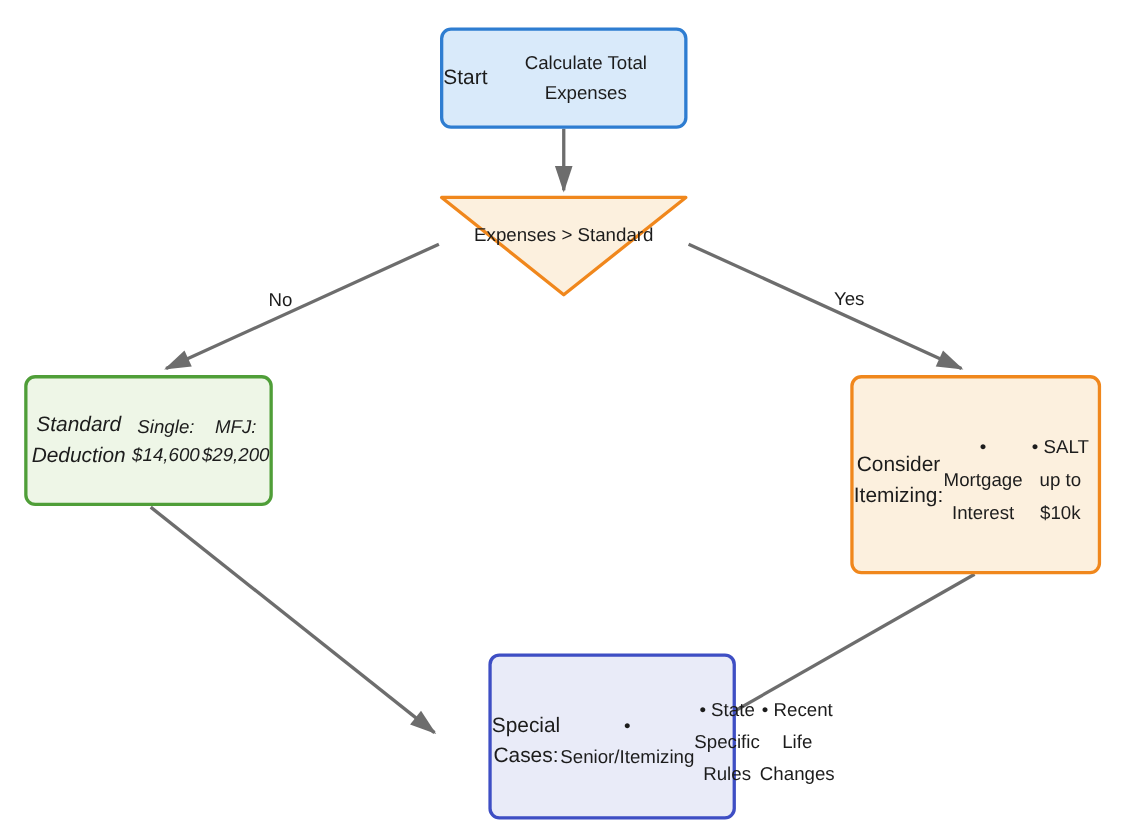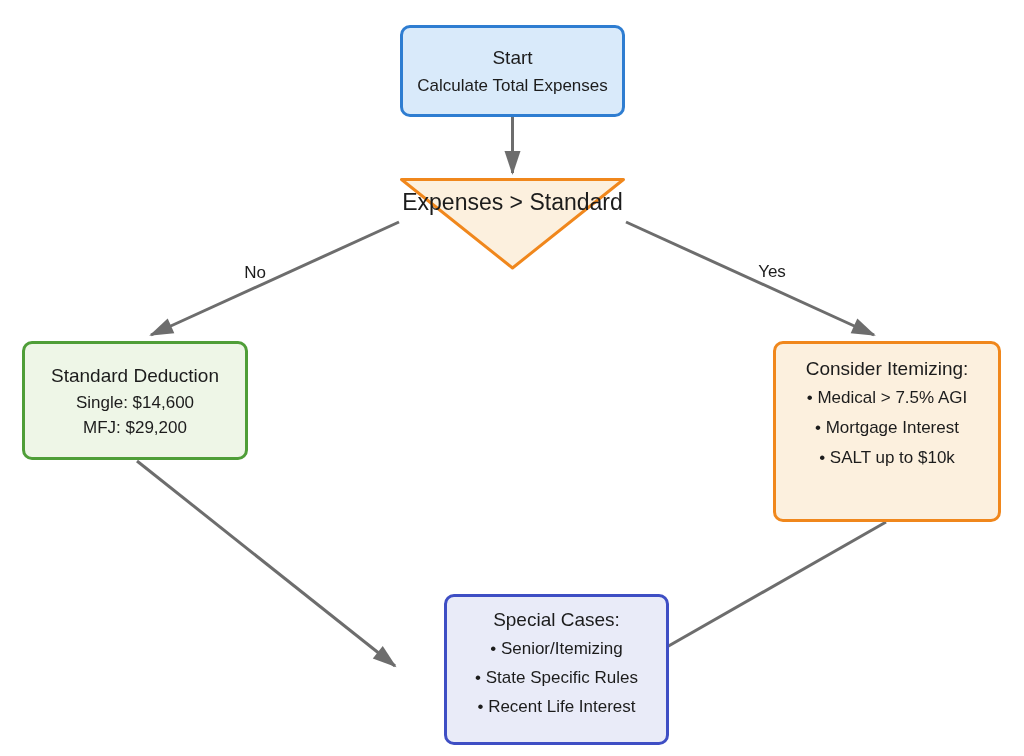--- a/index.html
+++ b/index.html
@@ -13,38 +13,38 @@
   .canvas{
     position:relative;width:1024px;height:756px;background:#ffffff;
     font-family:"Liberation Sans", sans-serif;color:var(--ink);overflow:hidden;
   }
   svg.edges{position:absolute;left:0;top:0;}
   .edge{stroke:var(--arrow);stroke-width:3;fill:none;stroke-linecap:butt;}
   .ah-fill{fill:var(--arrow);}
   .decision-shape{fill:var(--orange-fill);stroke:var(--orange);stroke-width:3;stroke-linejoin:round;}
   .node{
     position:absolute;box-sizing:border-box;border:3px solid;border-radius:10px;
-    display:flex;flex-direction:column;align-items:center;text-align:center;
+    display:flex;flex-direction:row;align-items:center;text-align:center;
   }
   .node-start{left:400px;top:25px;width:225px;height:92px;
     border-color:var(--blue);background:var(--blue-fill);justify-content:center;}
   .node-standard{left:22px;top:341px;width:226px;height:119px;
-    border-color:var(--green);background:var(--green-fill);justify-content:center;}
+    border-color:var(--green);background:var(--green-fill);justify-content:center;font-style:italic;}
   .node-itemize{left:773px;top:341px;width:228px;height:181px;
     border-color:var(--orange);background:var(--orange-fill);padding-top:11px;}
   .node-special{left:400px;top:594px;width:225px;height:151px;
     border-color:var(--indigo);background:var(--indigo-fill);padding-top:9px;margin-left:44px;}
   .title{font-size:19px;line-height:28px;}
   .line{font-size:17px;line-height:27px;}
   .line.sm{line-height:25px;}
   .line.it{line-height:30px;}
   .line.sp{line-height:29px;}
   .decision-label{
-    position:absolute;left:402px;top:190px;width:221px;text-align:center;
-    font-size:23px;line-height:25px;
+    position:absolute;left:402px;top:201px;width:221px;text-align:center;
+    font-size:17px;line-height:25px;
   }
   .edge-label{position:absolute;font-size:17px;text-align:center;width:46px;margin-top:16px;}
   .edge-label.no{left:232px;top:247px;}
   .edge-label.yes{left:749px;top:246px;}
 </style>
 </head>
 <body>
 
 <div class="canvas">
 
@@ -75,25 +75,24 @@
   <div class="edge-label yes">Yes</div>
 
   <div class="node node-standard">
     <div class="title">Standard Deduction</div>
     <div class="line sm">Single: $14,600</div>
     <div class="line sm">MFJ: $29,200</div>
   </div>
 
   <div class="node node-itemize">
     <div class="title">Consider Itemizing:</div>
-    <div class="line it">• Medical &gt; 7.5% AGI</div>
     <div class="line it">• Mortgage Interest</div>
     <div class="line it">• SALT up to $10k</div>
   </div>
 
   <div class="node node-special">
     <div class="title">Special Cases:</div>
     <div class="line sp">• Senior/Itemizing</div>
     <div class="line sp">• State Specific Rules</div>
-    <div class="line sp">• Recent Life Interest</div>
+    <div class="line sp">• Recent Life Changes</div>
   </div>
 
 </div>
 
 </body></html>

